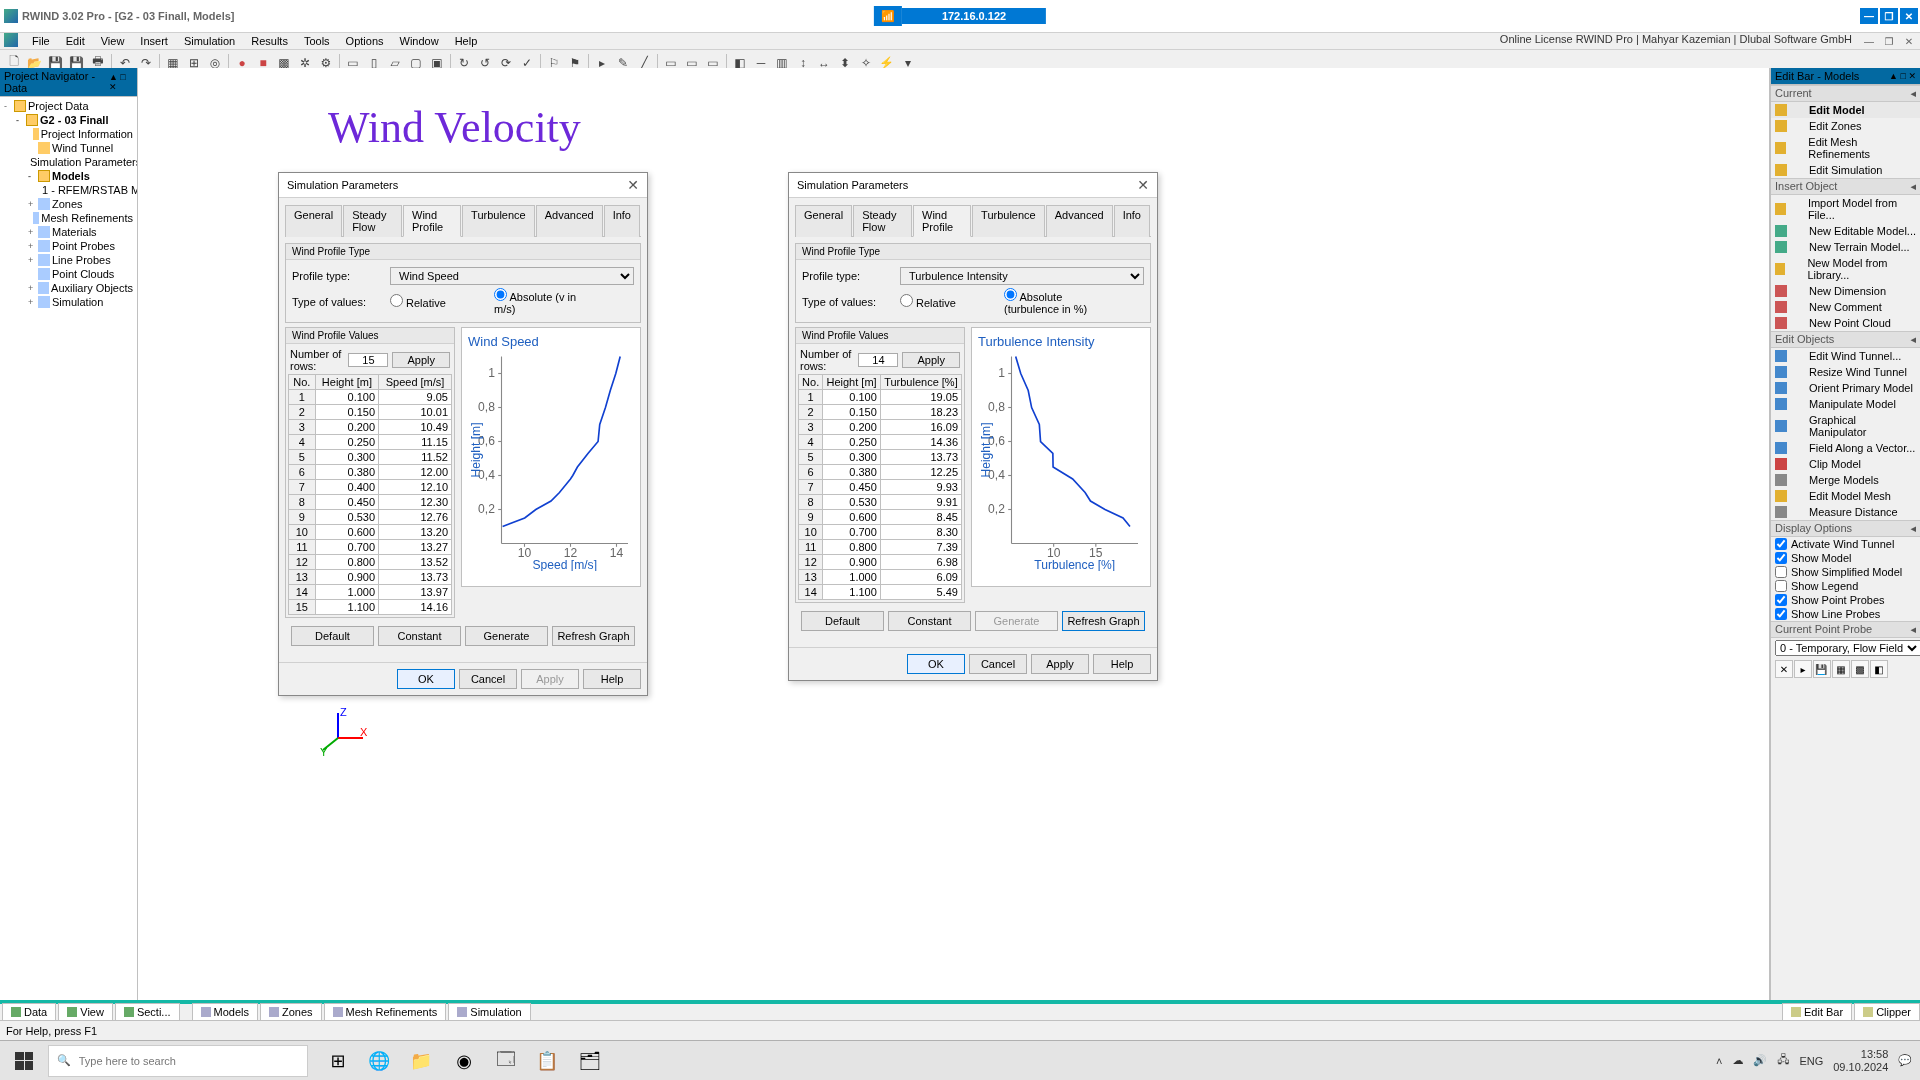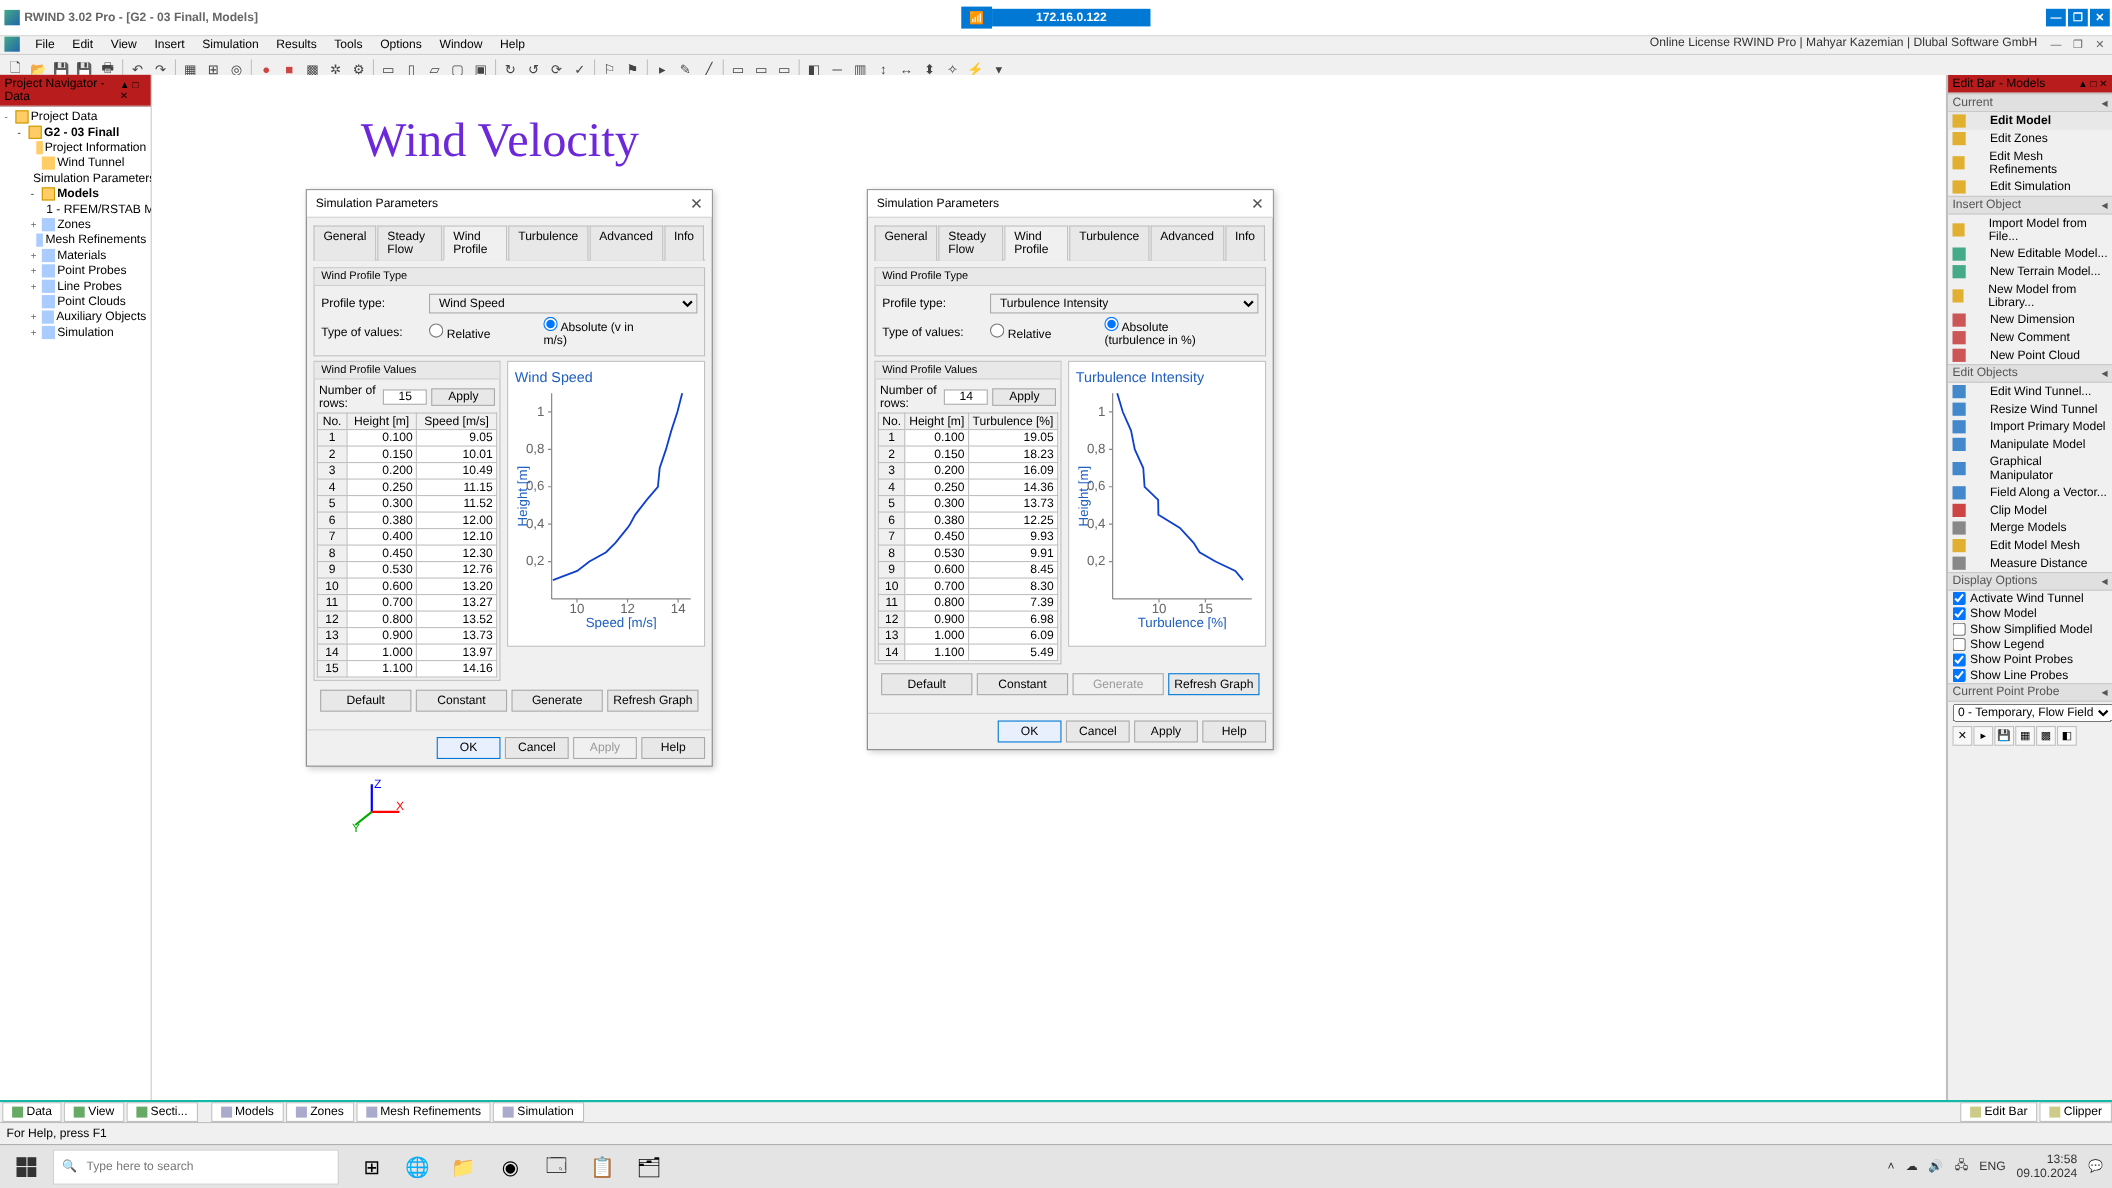--- a/index.html
+++ b/index.html
@@ -18,21 +18,21 @@
 .menubar .mdi-icon { width:14px; height:14px; background:linear-gradient(135deg,#4a8,#26a); margin-right:6px; }
 .menubar .menu-item { padding:2px 8px; cursor:pointer; }
 .menubar .license { margin-left:auto; margin-right:4px; color:#333; }
 .mdi-ctl { display:flex; align-items:center; margin-left:4px; margin-right:4px; gap:4px; }
 .mdi-ctl span{ background:none; color:#666; width:14px; }
 .toolbar { height:26px; background:#f0f0f0; border-bottom:1px solid #d0d0d0; display:flex; align-items:center; padding:0 4px; gap:1px; }
 .tb-btn { width:20px; height:20px; display:flex; align-items:center; justify-content:center; cursor:pointer; color:#444; font-size:12px; }
 .tb-sep { width:1px; height:18px; background:#c0c0c0; margin:0 2px; }
 .main-area { position:absolute; top:68px; left:0; right:0; bottom:28px; display:flex; }
 .nav-panel { width:138px; background:#fff; border-right:1px solid #c0c0c0; display:flex; flex-direction:column; }
-.panel-title { background:#b91c1c; border-bottom:1px solid #c0c0c0; padding:2px 4px; display:flex; justify-content:space-between; align-items:center; }
+.panel-title { background:#0369a1; border-bottom:1px solid #c0c0c0; padding:2px 4px; display:flex; justify-content:space-between; align-items:center; }
 .panel-title .ctl { font-size:9px; cursor:pointer; }
 .tree { flex:1; overflow:auto; padding:2px; }
 .tree-item { padding:1px 2px; white-space:nowrap; cursor:pointer; display:flex; align-items:center; }
 .tree-toggle { width:10px; display:inline-block; color:#666; font-size:9px; }
 .tree-ico { width:12px; height:12px; margin-right:2px; display:inline-block; }
 .tree-ico.folder{ background:#fc6; border:1px solid #c90; }
 .tree-ico.yellow{ background:#fc6; }
 .tree-ico.blue{ background:#acf; }
 .tree-ico.model{ background:#f88; }
 .tree-item.bold { font-weight:bold; }
@@ -77,21 +77,21 @@
 .chart-col { flex:1; }
 .chart-box { border:1px solid #c0c0c0; background:#fff; padding:4px; height:260px; position:relative; }
 .chart-title { color:#2060c0; font-size:13px; padding:2px; }
 .chart-svg { width:100%; height:220px; }
 .dlg-btnrow { display:flex; gap:4px; padding:4px 6px; }
 .dlg-btnrow button, .dlg-foot button { flex:1; padding:3px; background:#e8e8e8; border:1px solid #aaa; cursor:pointer; }
 .dlg-btnrow button.disabled, .dlg-foot button.disabled{ color:#999; background:#f0f0f0; }
 .dlg-foot { display:flex; gap:4px; padding:6px; justify-content:flex-end; border-top:1px solid #d0d0d0; margin-top:6px; }
 .dlg-foot button{ flex:0 0 58px; }
 .dlg-foot button.primary{ border:1px solid #0078d4; background:#e8f0fe; }
-.bottom-tabs { position:absolute; bottom:28px; left:0; right:0; height:20px; background:#f0f0f0; border-top:2px solid #14b8a6; display:flex; align-items:center; }
+.bottom-tabs { position:absolute; bottom:28px; left:0; right:0; height:20px; background:#f0f0f0; border-top:4px solid #14b8a6; display:flex; align-items:center; }
 .bottom-tabs .btab { padding:2px 8px; border:1px solid #c0c0c0; background:#fff; margin-left:2px; cursor:pointer; display:flex; align-items:center; gap:3px; }
 .bottom-tabs .btab .ico{ width:10px; height:10px; display:inline-block; }
 .bottom-tabs .right{ margin-left:auto; display:flex; }
 .statusbar { position:absolute; bottom:0; left:0; right:0; height:20px; background:#f0f0f0; border-top:1px solid #c0c0c0; display:flex; align-items:center; padding:0 6px; }
 .taskbar { position:absolute; bottom:0; left:0; right:0; height:40px; background:#e4e4e4; border-top:1px solid #b0b0b0; display:flex; align-items:center; z-index:100; }
 .start-btn { width:48px; height:40px; display:flex; align-items:center; justify-content:center; cursor:pointer; }
 .win-logo { width:18px; height:18px; display:grid; grid-template:1fr 1fr/1fr 1fr; gap:1px; }
 .win-logo span{ background:#333; }
 .search-box { display:flex; align-items:center; background:#fff; border:1px solid #ccc; height:32px; width:260px; padding:0 8px; gap:8px; color:#777; }
 .task-icons { display:flex; align-items:center; gap:2px; margin-left:10px; }
@@ -683,21 +683,21 @@
           <span>Edit Objects</span>
           <span>◂</span>
         </div><div class="eb-item">
           <span class="eb-ico" style="background:#48c"></span>
           <span>Edit Wind Tunnel...</span>
         </div><div class="eb-item">
           <span class="eb-ico" style="background:#48c"></span>
           <span>Resize Wind Tunnel</span>
         </div><div class="eb-item">
           <span class="eb-ico" style="background:#48c"></span>
-          <span>Import Primary Model</span>
+          <span>Orient Primary Model</span>
         </div><div class="eb-item">
           <span class="eb-ico" style="background:#48c"></span>
           <span>Manipulate Model</span>
         </div><div class="eb-item">
           <span class="eb-ico" style="background:#48c"></span>
           <span>Graphical Manipulator</span>
         </div><div class="eb-item">
           <span class="eb-ico" style="background:#48c"></span>
           <span>Field Along a Vector...</span>
         </div><div class="eb-item">

